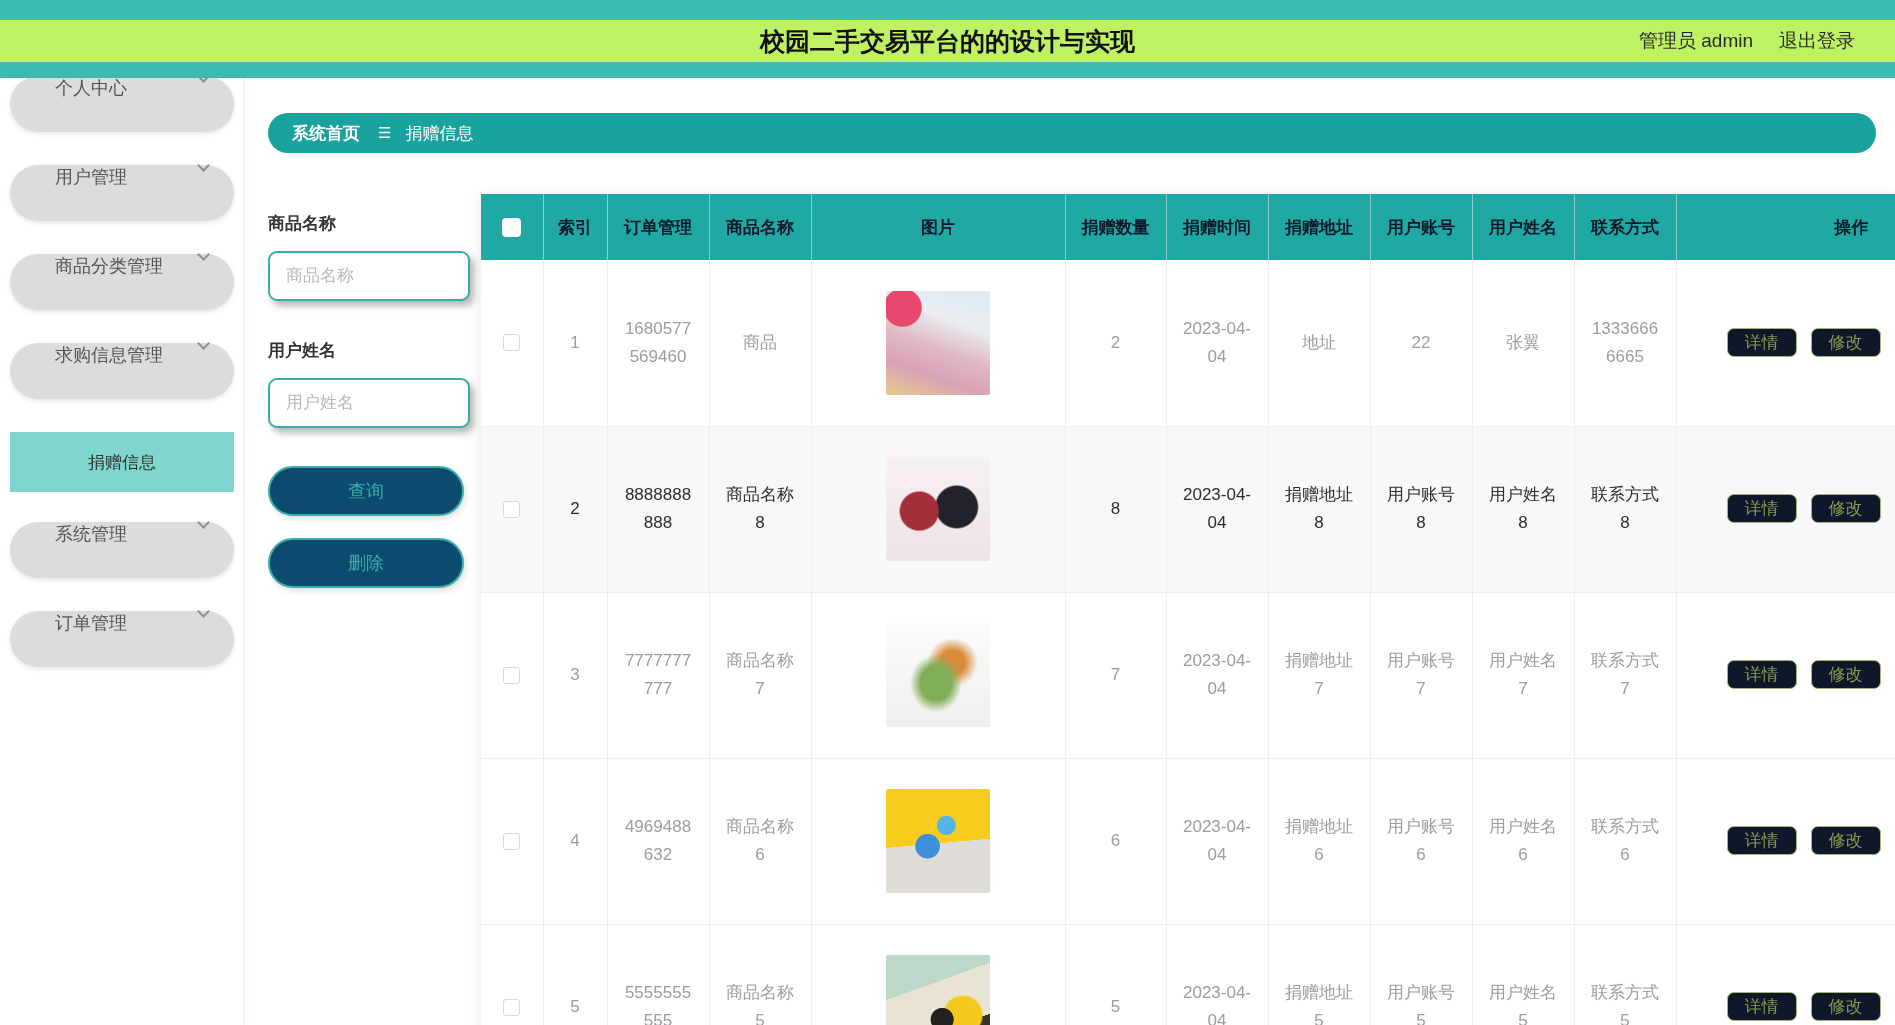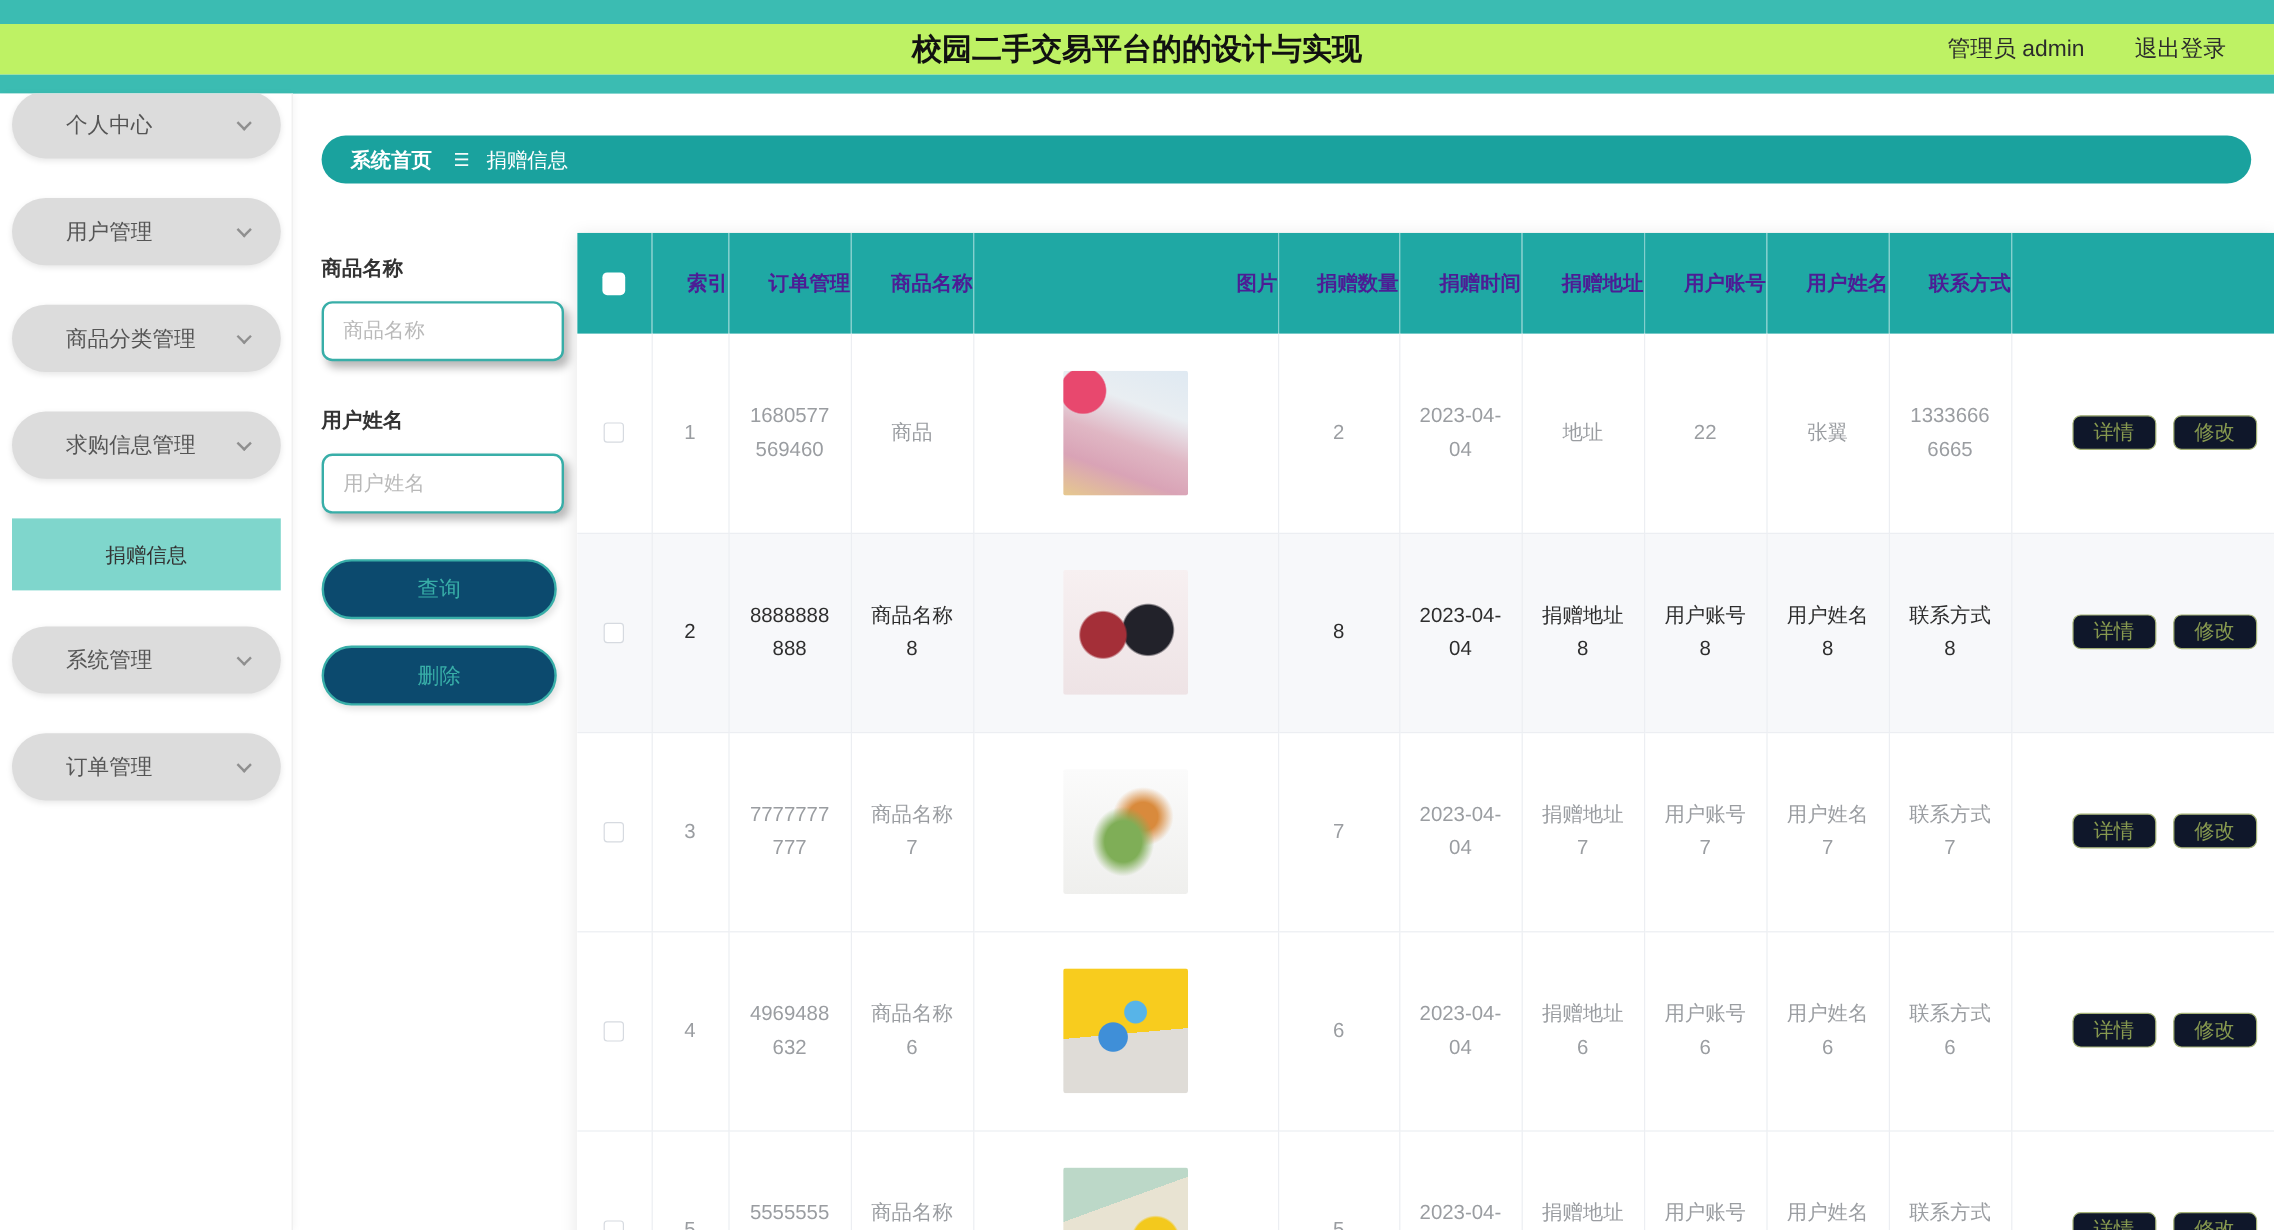--- a/index.html
+++ b/index.html
@@ -5,30 +5,30 @@
   * { margin:0; padding:0; box-sizing:border-box; }
   html,body { width:1895px; height:1025px; overflow:hidden; background:#fff;
     font-family:"Liberation Sans","DejaVu Sans",sans-serif; }
   .page { position:relative; width:1895px; height:1025px; overflow:hidden; background:#fff; }
 
   
   .accent-strip { height:20px; background:var(--accent); width:100%; }
   .app-header { position:relative; height:42px; background:#bef264; }
   .app-title { position:absolute; left:0; right:0; top:0; height:42px; line-height:42px;
     text-align:center; font-size:25px; font-weight:bold; color:#111; }
-  .header-right { position:absolute; right:40px; top:0; height:42px; display:flex; align-items:center; gap:42px; }
+  .header-right { position:absolute; right:40px; top:0; height:42px; display:flex; align-items:center; gap:26px; }
   .header-right span { font-size:19px; color:#2b2b2b; }
   .accent-strip2 { height:16px; background:var(--accent); width:100%; }
 
   
   .layout { display:flex; height:947px; }
   .sidebar { width:244px; flex:0 0 244px; background:#fff; border-right:1px solid #ededed;
     box-shadow:2px 0 6px rgba(0,0,0,.04); padding:0 0 0 10px; overflow:hidden; }
   .pill { width:224px; height:56px; margin-top:0; margin-bottom:33px; background:#dcdcdc;
-    border-radius:28px; display:flex; align-items:center; padding:0 26px 0 45px;
+    border-radius:28px; display:flex; align-items:flex-start; padding:0 26px 0 45px;
     color:#555; font-size:18px; cursor:pointer; box-shadow:0 2px 5px rgba(0,0,0,.10); }
   .pill:first-child { margin-top:-2px; }
   .pill .lbl { flex:1; }
   .chev { width:9px; height:9px; border-right:2px solid #8f8f8f; border-bottom:2px solid #8f8f8f;
     transform:rotate(45deg); margin-top:-4px; }
   .chev.up { transform:rotate(-135deg); margin-top:6px; }
   .submenu { width:224px; height:60px; margin-bottom:30px; background:var(--submenu);
     display:flex; align-items:center; justify-content:center; font-size:17px; color:#333; cursor:pointer; }
 
   .main { flex:1; overflow:hidden; }
@@ -50,22 +50,22 @@
     font-family:"Liberation Sans","DejaVu Sans",sans-serif; }
   .search-panel input::placeholder { color:#b9b9b9; }
   .btn-pill { display:block; width:196px; height:50px; border:2.5px solid var(--inputBorder);
     border-radius:26px; background:#0c4a6e; color:var(--inputBorder); font-size:18px; cursor:pointer;
     margin-bottom:22px; box-shadow:2px 3px 6px rgba(0,0,0,.12);
     font-family:"Liberation Sans","DejaVu Sans",sans-serif; }
 
   
   .table-wrap { flex:1; overflow:hidden; box-shadow:0 2px 14px rgba(0,0,0,.10); }
   table.data { border-collapse:collapse; table-layout:fixed; width:1545px; }
-  table.data thead th { background:var(--tableHeader); color:#4c1d95; font-size:17px; font-weight:bold;
-    height:84px; text-align:right; border-right:1px solid rgba(255,255,255,.45); }
+  table.data thead th { background:var(--tableHeader); color:#0f172a; font-size:17px; font-weight:bold;
+    height:66px; text-align:center; border-right:1px solid rgba(255,255,255,.45); }
   table.data thead th:last-child { border-right:none; }
   table.data tbody td { height:166px; text-align:center; vertical-align:middle;
     border-right:1px solid #eceef2; border-bottom:1px solid #eceef2;
     font-size:17px; color:#9a9da1; padding:0 13px; line-height:1.65; word-break:break-all; }
   table.data tbody tr.striped td { background:#f7f8fa; }
   table.data tbody tr.dark td { color:#2d2d2d; }
   .hdr-check { width:19px; height:19px; background:#fff; border-radius:4px; margin:0 auto; }
   .row-check { width:17px; height:17px; background:#fff; border:1px solid #d6dae0; border-radius:3px; margin:0 auto; cursor:pointer; }
   .pimg { width:104px; height:104px; margin:0 auto; border-radius:2px; }
   .pimg-0 { background:radial-gradient(circle at 16% 16%,#e8486e 0 15%,transparent 16%),

